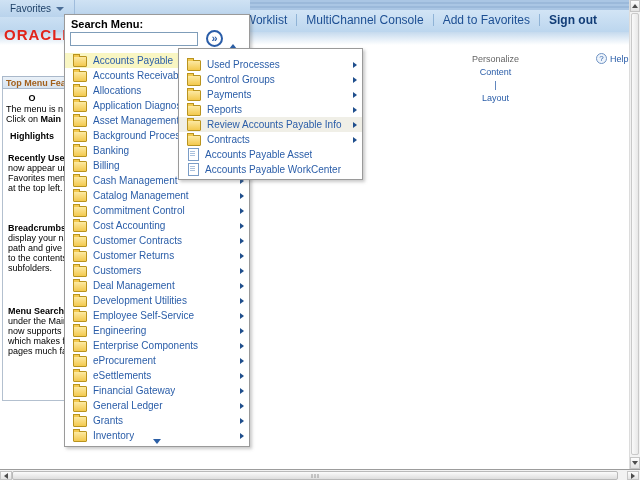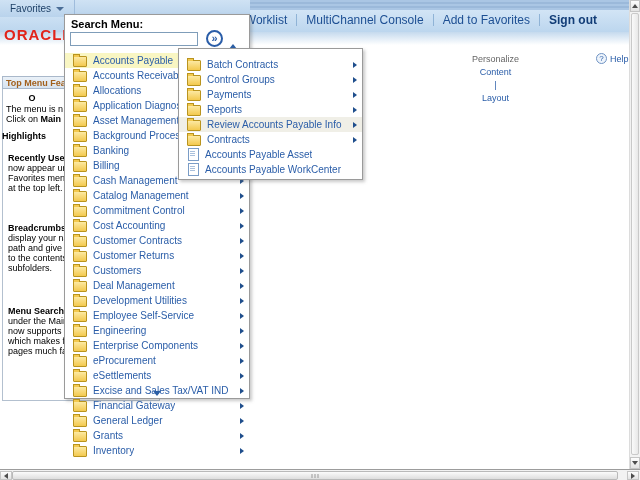--- a/index.html
+++ b/index.html
@@ -34,39 +34,39 @@
        background:linear-gradient(#eaf1f8,#d7e3ef);border:1px solid #a9b8ca;
        font-size:9px;font-weight:bold;color:#a2601c;line-height:12px;padding-left:3px;
        white-space:nowrap;overflow:hidden;}
   .pg-body{position:absolute;left:2px;top:89px;width:158px;height:312px;box-sizing:border-box;
        background:#fff;border:1px solid #b3c0cf;border-top:none;}
   .doc{position:absolute;font-size:9px;line-height:10px;color:#000;width:57px;overflow:hidden;}
   .doc div{white-space:nowrap;}
   .doc .bt{font-weight:bold;}
   #doc-head{left:6px;top:93px;width:52px;text-align:center;font-weight:bold;}
   #doc-intro{left:6px;top:104px;}
-  #doc-h{left:2px;top:131px;font-weight:bold;}
+  #doc-h{left:10px;top:131px;font-weight:bold;}
   #doc-rec{left:8px;top:153px;}
   #doc-bread{left:8px;top:223px;}
   #doc-ms{left:8px;top:306px;}
 
   
   .pers{position:absolute;left:472px;top:54px;font-size:9px;color:#666;display:flex;gap:3px;
        align-items:center;flex-direction:column;}
   .pers .plink{color:#2a5da8;cursor:pointer;}
   .pers .psep{color:#2a5da8;}
   .help{position:absolute;left:596px;top:53px;display:flex;align-items:center;gap:3px;
        font-size:9px;color:#2a5da8;cursor:pointer;}
   .help-icon{width:11px;height:11px;border-radius:50%;border:1px solid #6f93c4;color:#2a5da8;
        font-size:8px;line-height:10px;text-align:center;box-sizing:border-box;background:#eef4fb;}
 
   
   .panel{position:absolute;background:#fff;border:1px solid #9a9a9a;
        box-shadow:2px 2px 3px rgba(100,100,100,.35);box-sizing:border-box;}
-  #mainmenu{left:64px;top:14px;width:186px;height:385px;z-index:10;}
+  #mainmenu{left:64px;top:14px;width:186px;height:433px;z-index:10;}
   #submenu{left:178px;top:48px;width:185px;height:132px;z-index:11;padding-top:8px;}
   .sm-label{position:absolute;left:6px;top:3px;font-size:11px;font-weight:bold;color:#000;}
   .sm-input{position:absolute;left:5px;top:17px;width:128px;height:14px;border:1px solid #7f9db9;
        font-size:10px;padding:0 2px;box-sizing:border-box;font-family:"Liberation Sans",sans-serif;}
   .sm-btn{position:absolute;left:141px;top:15px;width:17px;height:17px;border-radius:50%;
        border:2px solid #2a5da8;color:#2a5da8;font-size:11px;font-weight:bold;line-height:12px;
        text-align:center;box-sizing:border-box;background:#fff;cursor:pointer;}
   .tri-up{position:absolute;right:12px;top:29px;width:0;height:0;cursor:pointer;
        border-left:4px solid transparent;border-right:4px solid transparent;
        border-bottom:5px solid #2c5fa5;}
@@ -305,25 +305,20 @@
           <span class="ml">eProcurement</span>
           <i class="rarr"></i>
         </div>
       <div class="mrow">
           <i class="fold"></i>
           <span class="ml">eSettlements</span>
           <i class="rarr"></i>
         </div>
       <div class="mrow">
           <i class="fold"></i>
-          <span class="ml">Excise and Sales Tax/VAT IND</span>
-          <i class="rarr"></i>
-        </div>
-      <div class="mrow">
-          <i class="fold"></i>
           <span class="ml">Financial Gateway</span>
           <i class="rarr"></i>
         </div>
       <div class="mrow">
           <i class="fold"></i>
           <span class="ml">General Ledger</span>
           <i class="rarr"></i>
         </div>
       <div class="mrow">
           <i class="fold"></i>
@@ -335,21 +330,21 @@
           <span class="ml">Inventory</span>
           <i class="rarr"></i>
         </div>
     </div>
     <i class="tri-down"></i>
   </div>
 
   <div class="panel" id="submenu">
     <div class="mrow">
         <i class="fold"></i>
-        <span class="ml">Batch Contracts</span>
+        <span class="ml">Used Processes</span>
         <i class="rarr"></i>
       </div>
     <div class="mrow">
         <i class="fold"></i>
         <span class="ml">Control Groups</span>
         <i class="rarr"></i>
       </div>
     <div class="mrow">
         <i class="fold"></i>
         <span class="ml">Payments</span>

